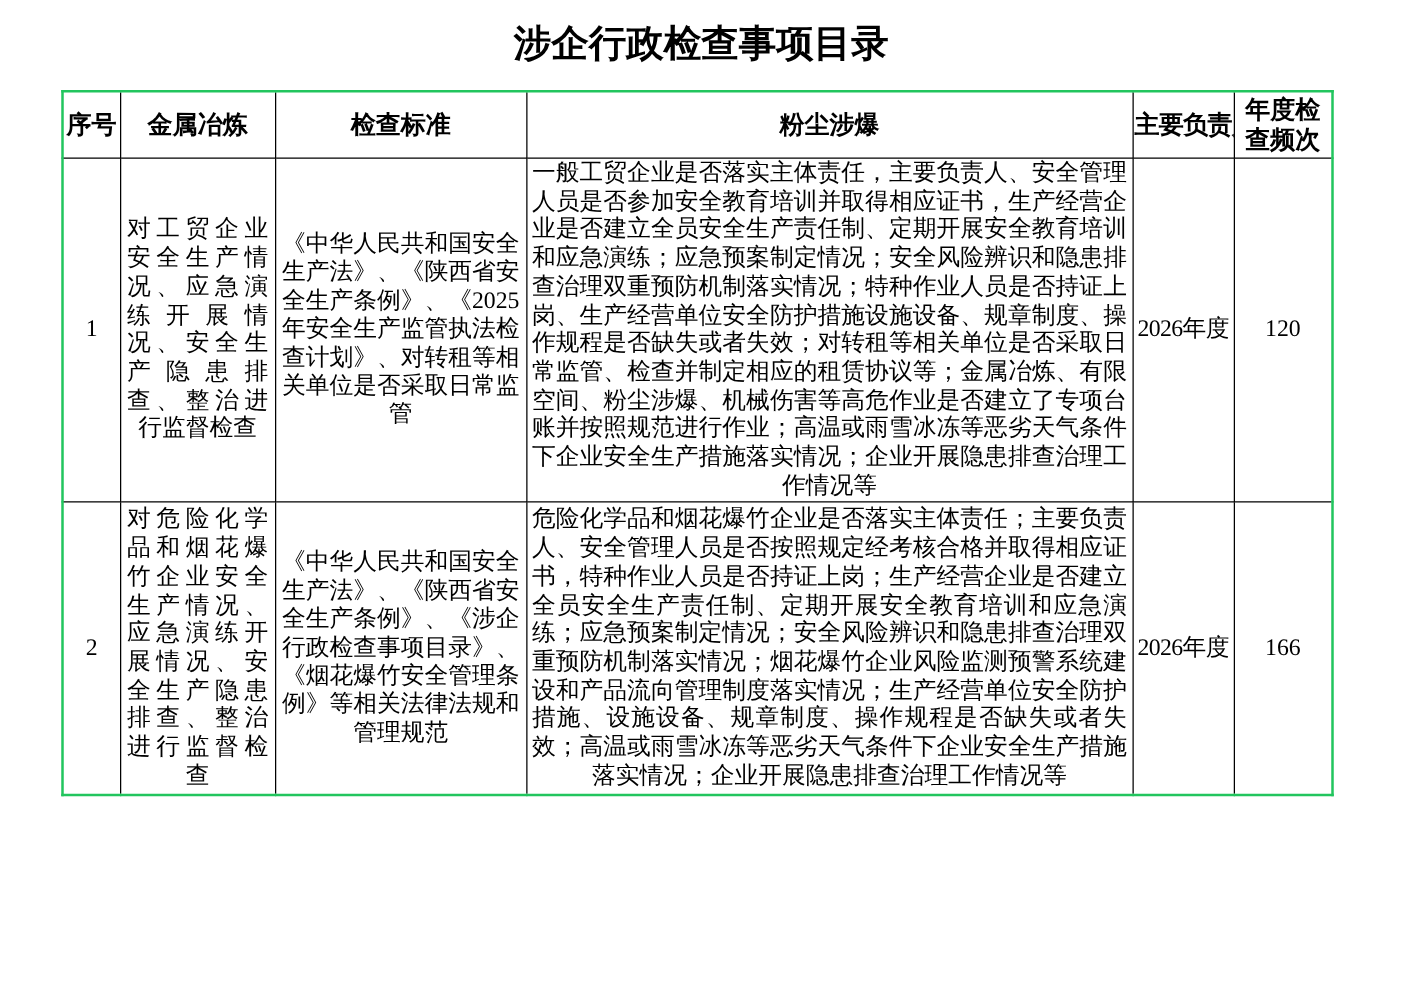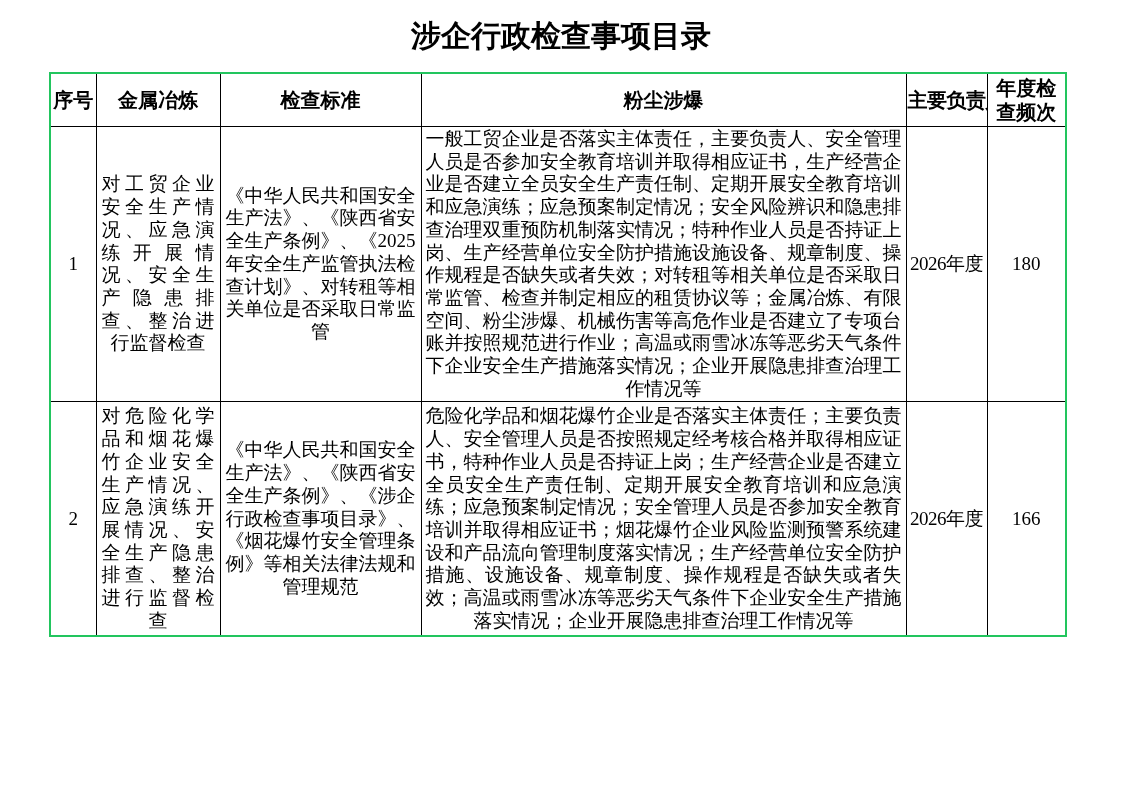--- a/index.html
+++ b/index.html
@@ -90,27 +90,27 @@
         <th class="nowrap">主要负责人</th>
         <th>年度检查频次</th>
       </tr>
 
       <tr class="row-1">
         <td class="center">1</td>
         <td class="just">对工贸企业安全生产情况、应急演练开展情况、安全生产隐患排查、整治进行监督检查</td>
         <td class="just">《中华人民共和国安全生产法》、《陕西省安全生产条例》、《2025年安全生产监管执法检查计划》、对转租等相关单位是否采取日常监管</td>
         <td class="just just-wide">一般工贸企业是否落实主体责任，主要负责人、安全管理人员是否参加安全教育培训并取得相应证书，生产经营企业是否建立全员安全生产责任制、定期开展安全教育培训和应急演练；应急预案制定情况；安全风险辨识和隐患排查治理双重预防机制落实情况；特种作业人员是否持证上岗、生产经营单位安全防护措施设施设备、规章制度、操作规程是否缺失或者失效；对转租等相关单位是否采取日常监管、检查并制定相应的租赁协议等；金属冶炼、有限空间、粉尘涉爆、机械伤害等高危作业是否建立了专项台账并按照规范进行作业；高温或雨雪冰冻等恶劣天气条件下企业安全生产措施落实情况；企业开展隐患排查治理工作情况等</td>
         <td class="center nowrap">2026年度</td>
-        <td class="center">180</td>
+        <td class="center">120</td>
       </tr>
 
       <tr class="row-2">
         <td class="center">2</td>
         <td class="just">对危险化学品和烟花爆竹企业安全生产情况、应急演练开展情况、安全生产隐患排查、整治进行监督检查</td>
         <td class="just">《中华人民共和国安全生产法》、《陕西省安全生产条例》、《涉企行政检查事项目录》、《烟花爆竹安全管理条例》等相关法律法规和管理规范</td>
-        <td class="just just-wide">危险化学品和烟花爆竹企业是否落实主体责任；主要负责人、安全管理人员是否按照规定经考核合格并取得相应证书，特种作业人员是否持证上岗；生产经营企业是否建立全员安全生产责任制、定期开展安全教育培训和应急演练；应急预案制定情况；安全管理人员是否参加安全教育培训并取得相应证书；烟花爆竹企业风险监测预警系统建设和产品流向管理制度落实情况；生产经营单位安全防护措施、设施设备、规章制度、操作规程是否缺失或者失效；高温或雨雪冰冻等恶劣天气条件下企业安全生产措施落实情况；企业开展隐患排查治理工作情况等</td>
+        <td class="just just-wide">危险化学品和烟花爆竹企业是否落实主体责任；主要负责人、安全管理人员是否按照规定经考核合格并取得相应证书，特种作业人员是否持证上岗；生产经营企业是否建立全员安全生产责任制、定期开展安全教育培训和应急演练；应急预案制定情况；安全风险辨识和隐患排查治理双重预防机制落实情况；烟花爆竹企业风险监测预警系统建设和产品流向管理制度落实情况；生产经营单位安全防护措施、设施设备、规章制度、操作规程是否缺失或者失效；高温或雨雪冰冻等恶劣天气条件下企业安全生产措施落实情况；企业开展隐患排查治理工作情况等</td>
         <td class="center nowrap">2026年度</td>
         <td class="center">166</td>
       </tr>
     </tbody>
   </table>
 
 </div>
 
 </body></html>

